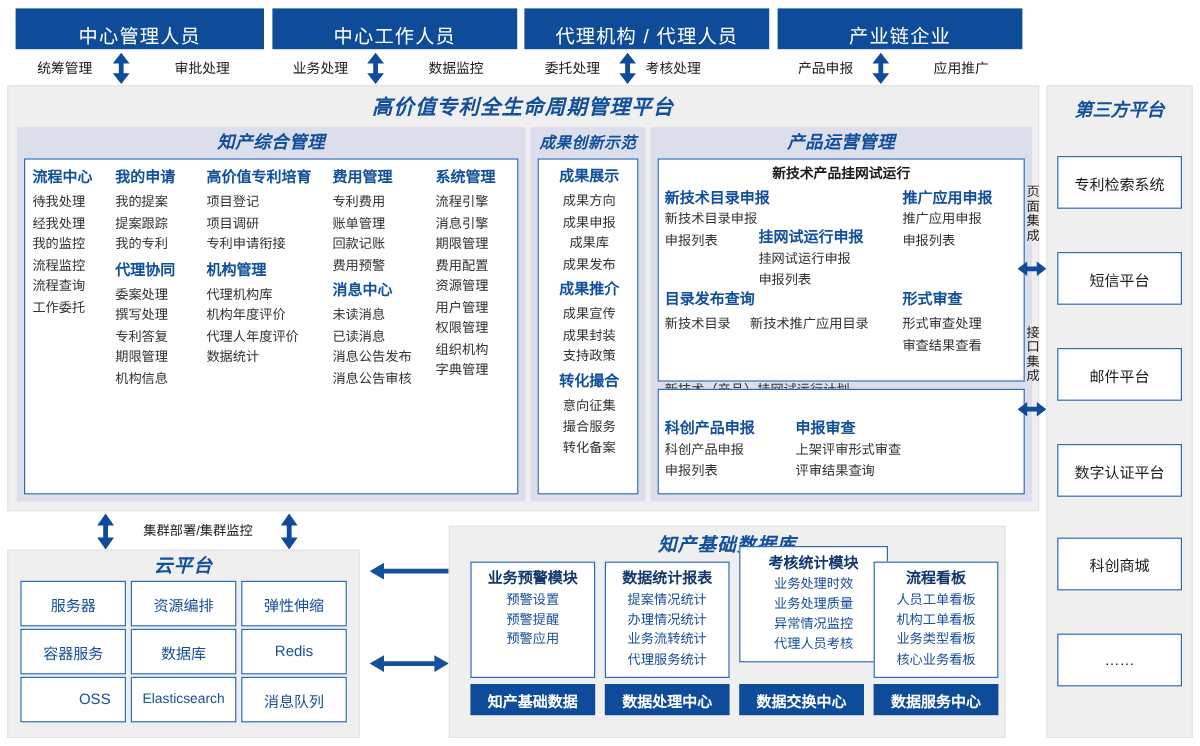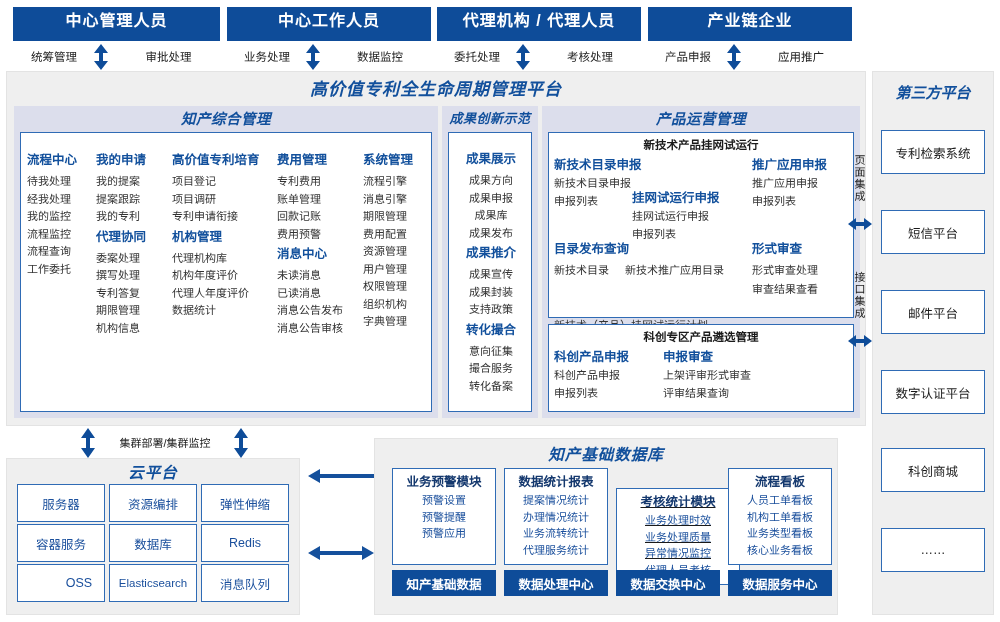--- a/index.html
+++ b/index.html
@@ -15,22 +15,22 @@
   #canvas{position:relative;width:1000px;height:622px;}
 
   
   .abs{position:absolute;box-sizing:border-box;}
 
   
   .role-box{
     background:#0e4c99;
     color:#ffffff;
     font-size:16px;
-    font-weight:bold;
-    display:flex;align-items:flex-start;justify-content:center;
+    font-weight:normal;
+    display:flex;align-items:flex-end;justify-content:center;
     letter-spacing:1px;
   }
   .role-sub{
     font-size:11.5px;color:#222;
     display:flex;align-items:center;justify-content:center;
     white-space:nowrap;
   }
 
   
   .platform{
@@ -60,21 +60,21 @@
     font-size:12.5px;font-weight:bold;color:#12509c;white-space:nowrap;
   }
   .col-item{
     font-size:11px;color:#333;white-space:nowrap;
   }
   .menu-col{display:flex;flex-direction:column;}
   .menu-col .col-head{margin-bottom:4px;}
   .menu-col .col-head + .col-item{margin-top:0;}
   .menu-col .col-item{line-height:17.5px;}
   .menu-col .col-head{line-height:17px;margin-top:3px;}
-  .menu-col .col-head:first-child{margin-top:12px;}
+  .menu-col .col-head:first-child{margin-top:0;}
 
   
   .tp-panel{background:#efefef;border:1px solid #e3e3e3;}
   .tp-title{font-size:15px;font-weight:bold;font-style:italic;color:#12509c;text-align:center;}
   .tp-item{
     background:#ffffff;border:1.6px solid #2f6bb5;
     display:flex;align-items:center;justify-content:center;
     font-size:12.5px;color:#1a1a1a;
   }
   .vert-label{
@@ -143,21 +143,21 @@
   <div class="abs role-sub" style="left:329px;top:47px;width:102px;height:18px;">
     <span>数据监控</span>
     </div>
   <svg class="abs" style="left:304px;top:44px;" width="18" height="26" viewBox="0 0 18 26">
     <path d="M9 0 L16 9 L11 9 L11 17 L16 17 L9 26 L2 17 L7 17 L7 9 L2 9 Z" fill="#0e4c99"></path>
   </svg>
 
   <div class="abs role-sub" style="left:437px;top:47px;width:80px;height:18px;">
     <span>委托处理</span>
     </div>
-  <div class="abs role-sub" style="left:539px;top:47px;width:102px;height:18px;">
+  <div class="abs role-sub" style="left:510px;top:47px;width:102px;height:18px;">
     <span>考核处理</span>
     </div>
   <svg class="abs" style="left:514px;top:44px;" width="18" height="26" viewBox="0 0 18 26">
     <path d="M9 0 L16 9 L11 9 L11 17 L16 17 L9 26 L2 17 L7 17 L7 9 L2 9 Z" fill="#0e4c99"></path>
   </svg>
 
   <div class="abs role-sub" style="left:648px;top:47px;width:80px;height:18px;">
     <span>产品申报</span>
     </div>
   <div class="abs role-sub" style="left:750px;top:47px;width:102px;height:18px;">
@@ -276,21 +276,20 @@
   <div class="abs col-head" style="left:752px;top:241px;width:98px;line-height:17px;">形式审查</div>
 
   <div class="abs col-item" style="left:554px;top:262px;line-height:17px;">新技术目录</div>
   <div class="abs col-item" style="left:625px;top:262px;line-height:17px;">新技术推广应用目录</div>
   <div class="abs col-item" style="left:554px;top:281px;line-height:17px;margin-top:36px;">新技术（产品）挂网试运行计划</div>
 
   <div class="abs col-item" style="left:752px;top:262px;line-height:17px;">形式审查处理</div>
   <div class="abs col-item" style="left:752px;top:281px;line-height:17px;">审查结果查看</div>
 
   <div class="abs white-card" style="left:548px;top:324px;width:306px;height:88px;"></div>
-  <div class="abs sub-title" style="left:548px;top:328px;width:306px;height:18px;line-height:18px;">科创专区产品遴选管理</div>
   <div class="abs" id="po2c0" style="left:554px;top:349px;width:106px;">
       <div class="col-head" style="line-height: 17px;">科创产品申报</div>
       <div class="col-item" style="line-height: 18px;">科创产品申报</div>
       <div class="col-item" style="line-height: 18px;">申报列表</div>
     </div>
   <div class="abs" id="po2c1" style="left:663px;top:349px;width:140px;">
       <div class="col-head" style="line-height: 17px;">申报审查</div>
       <div class="col-item" style="line-height: 18px;">上架评审形式审查</div>
       <div class="col-item" style="line-height: 18px;">评审结果查询</div>
     </div>
@@ -379,21 +378,21 @@
       <div class="db-col-item">预警提醒</div>
       <div class="db-col-item">预警应用</div>
     </div>
   <div class="abs db-col" id="dbcol1" style="left:504px;top:468px;width:104px;height:97px;">
       <div class="db-col-head">数据统计报表</div>
       <div class="db-col-item">提案情况统计</div>
       <div class="db-col-item">办理情况统计</div>
       <div class="db-col-item">业务流转统计</div>
       <div class="db-col-item">代理服务统计</div>
     </div>
-  <div class="abs db-col" id="dbcol2" style="left:616px;top:488px;width:124px;height:97px;text-decoration:underline;">
+  <div class="abs db-col" id="dbcol2" style="left:616px;top:455px;width:124px;height:97px;">
       <div class="db-col-head">考核统计模块</div>
       <div class="db-col-item">业务处理时效</div>
       <div class="db-col-item">业务处理质量</div>
       <div class="db-col-item">异常情况监控</div>
       <div class="db-col-item">代理人员考核</div>
     </div>
   <div class="abs db-col" id="dbcol3" style="left:728px;top:468px;width:104px;height:97px;">
       <div class="db-col-head">流程看板</div>
       <div class="db-col-item">人员工单看板</div>
       <div class="db-col-item">机构工单看板</div>

